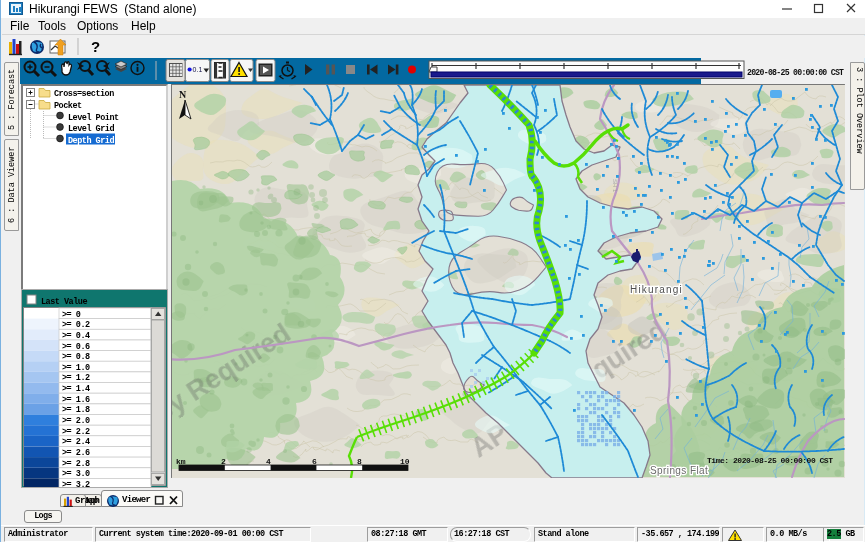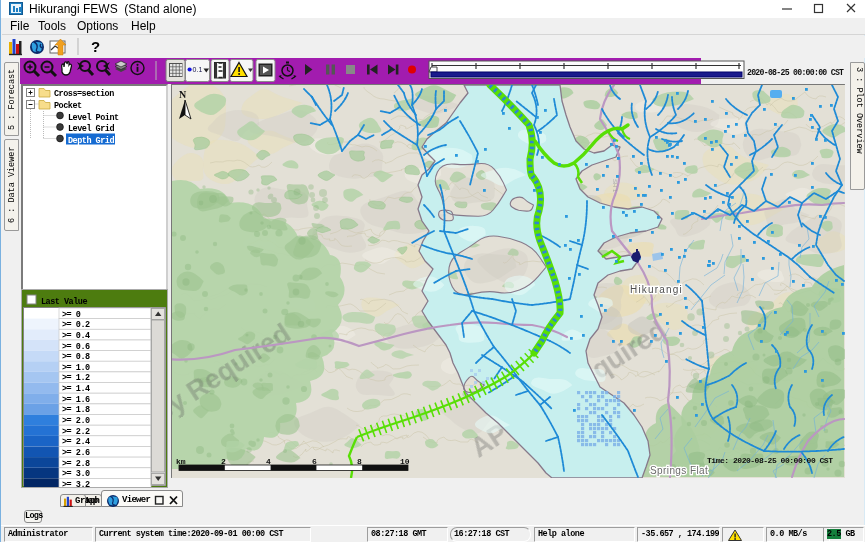--- a/index.html
+++ b/index.html
@@ -13,34 +13,34 @@
 
 #menubar{position:absolute;left:1px;top:18px;width:864px;height:17px;background:#f0f0f0;border-bottom:1px solid #d5d5d5;font-size:12px;color:#000;}
 #menubar span{position:absolute;top:1px;}
 
 #tb1{position:absolute;left:1px;top:36px;width:864px;height:22px;background:#f0f0f0;}
 
 #ltabs{position:absolute;left:1px;top:58px;width:18px;height:432px;background:#f0f0f0;}
 .vtab{position:absolute;left:2px;width:15px;background:#f4f2ec;border:1px solid #9a9a9a;border-radius:2px 0 0 2px;}
 .vtab .t{position:absolute;left:2px;top:0;width:11px;height:100%;writing-mode:vertical-rl;transform:rotate(180deg);font-family:"Liberation Mono",monospace;font-size:8.5px;color:#000;text-align:center;letter-spacing:0px;}
 
-#tb2{position:absolute;left:19px;top:58px;width:681px;height:26px;background:#a21caf;}
+#tb2{position:absolute;left:19px;top:58px;width:681px;height:26px;background:#0369a1;}
 
 #lpanel{position:absolute;left:19px;top:84px;width:150px;height:404px;background:#f0f0f0;}
 #tree{position:absolute;left:1px;top:0px;width:147px;height:217px;background:#fff;border:2px inset #cfcfcf;font-family:"Liberation Mono",monospace;font-size:9.5px;font-weight:bold;color:#000;}
-#legend{position:absolute;left:1px;top:205px;width:147px;height:199px;background:#4d7c0f;border:1px solid #aaa;}
+#legend{position:absolute;left:1px;top:205px;width:147px;height:199px;background:#0f766e;border:1px solid #aaa;}
 
 #map{position:absolute;left:170px;top:84px;width:674px;height:394px;background:#e3e0d6;border:1px solid #8a8a8a;border-top:1px solid #777;border-left:1px solid #777;}
 
 #rtab{position:absolute;left:849px;top:62px;width:15px;height:128px;background:#f4f1ea;border:1px solid #9a9a9a;border-radius:0 2px 2px 0;}
 #rtab .t{position:absolute;left:1px;top:4px;width:12px;writing-mode:vertical-rl;font-family:"Liberation Mono",monospace;font-size:8.5px;color:#000;}
 
 #btabs{position:absolute;left:19px;top:487px;width:846px;height:20px;}
 .btab{position:absolute;border:1px solid #8a8a8a;background:#f2f0ea;border-radius:3px 3px 0 0;font-size:9px;font-family:"Liberation Mono",monospace;font-weight:bold;}
-#logsbtn{position:absolute;left:23px;top:510px;width:18px;height:13px;border:1px solid #8a8a8a;border-radius:3px;background:#f6f5f1;font-family:"Liberation Mono",monospace;font-size:8.5px;font-weight:bold;letter-spacing:-0.7px;text-align:center;line-height:11px;}
+#logsbtn{position:absolute;left:23px;top:510px;width:38px;height:13px;border:1px solid #8a8a8a;border-radius:3px;background:#f6f5f1;font-family:"Liberation Mono",monospace;font-size:8.5px;font-weight:bold;letter-spacing:-0.7px;text-align:center;line-height:11px;}
 
 #status{position:absolute;left:0px;top:525px;width:865px;height:17px;background:#f0f0f0;border-top:1px solid #fff;font-family:"Liberation Mono",monospace;font-size:8.5px;font-weight:bold;letter-spacing:-0.5px;color:#000;}
 .scell{position:absolute;top:1px;height:15px;border:1px solid;border-color:#9d9d9d #fff #fff #9d9d9d;padding:1px 13px 0 3px;white-space:nowrap;overflow:hidden;}
 </style></head>
 <body>
 <div id="win">
   <div id="title">
     <div id="ticon">
         <div class="inner"></div>
         <svg width="14" height="13" style="position:absolute;left:0;top:0">
@@ -1356,21 +1356,21 @@
           <path d="M16 1.5 L23 9 M23 1.5 L16 9" stroke="#111" stroke-width="1.8"></path>
         </svg>
     </div>
   </div>
   <div id="logsbtn">Logs</div>
   <div id="status">
     <div class="scell" style="left:3px;width:89px;">Administrator</div>
     <div class="scell" style="left:94px;width:216px;">Current system time:2020-09-01 00:00 CST</div>
     <div class="scell" style="left:366px;width:81px;">08:27:18 GMT</div>
     <div class="scell" style="left:449px;width:81px;border-radius:7px;">16:27:18 CST</div>
-    <div class="scell" style="left:533px;width:101px;">Help alone</div>
+    <div class="scell" style="left:533px;width:101px;">Stand alone</div>
     <div class="scell" style="left:636px;width:83px;">-35.657 , 174.199</div>
     <div class="scell" style="left:721px;width:42px;">
         <svg width="14" height="12" style="position:absolute;left:5px;top:1px">
           <path d="M7 1 L13.5 11.5 L0.5 11.5 Z" fill="#ffe000" stroke="#333" stroke-width="1"></path>
           <rect x="6.4" y="4.5" width="1.4" height="4" fill="#222"></rect>
           <circle cx="7.1" cy="10" r="0.9" fill="#222"></circle>
         </svg>
       </div>
     <div class="scell" style="left:765px;width:64px;">0.0 MB/s</div>
     <div class="scell" style="left:822px;width:41px;"><span style="background:#15803d">2.5</span> GB</div>

